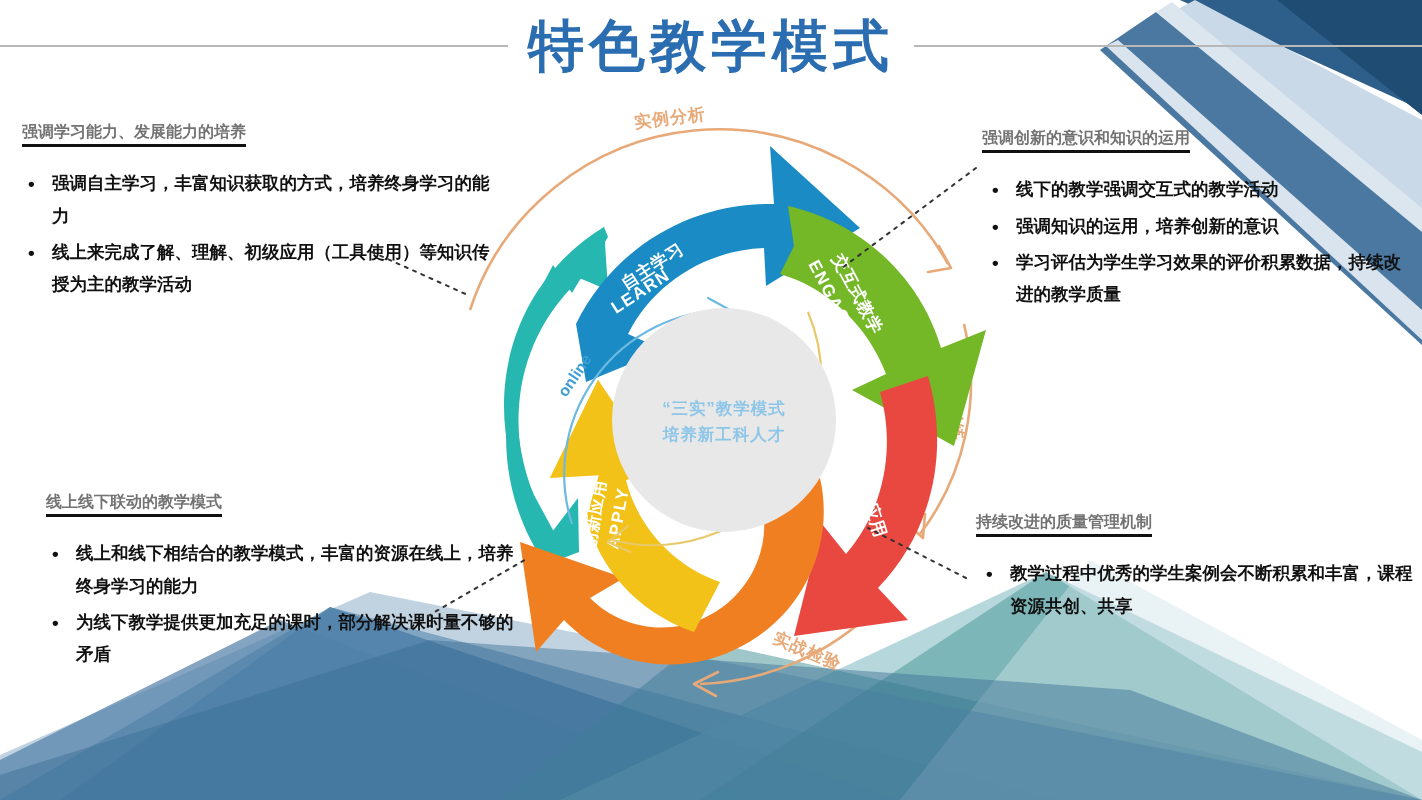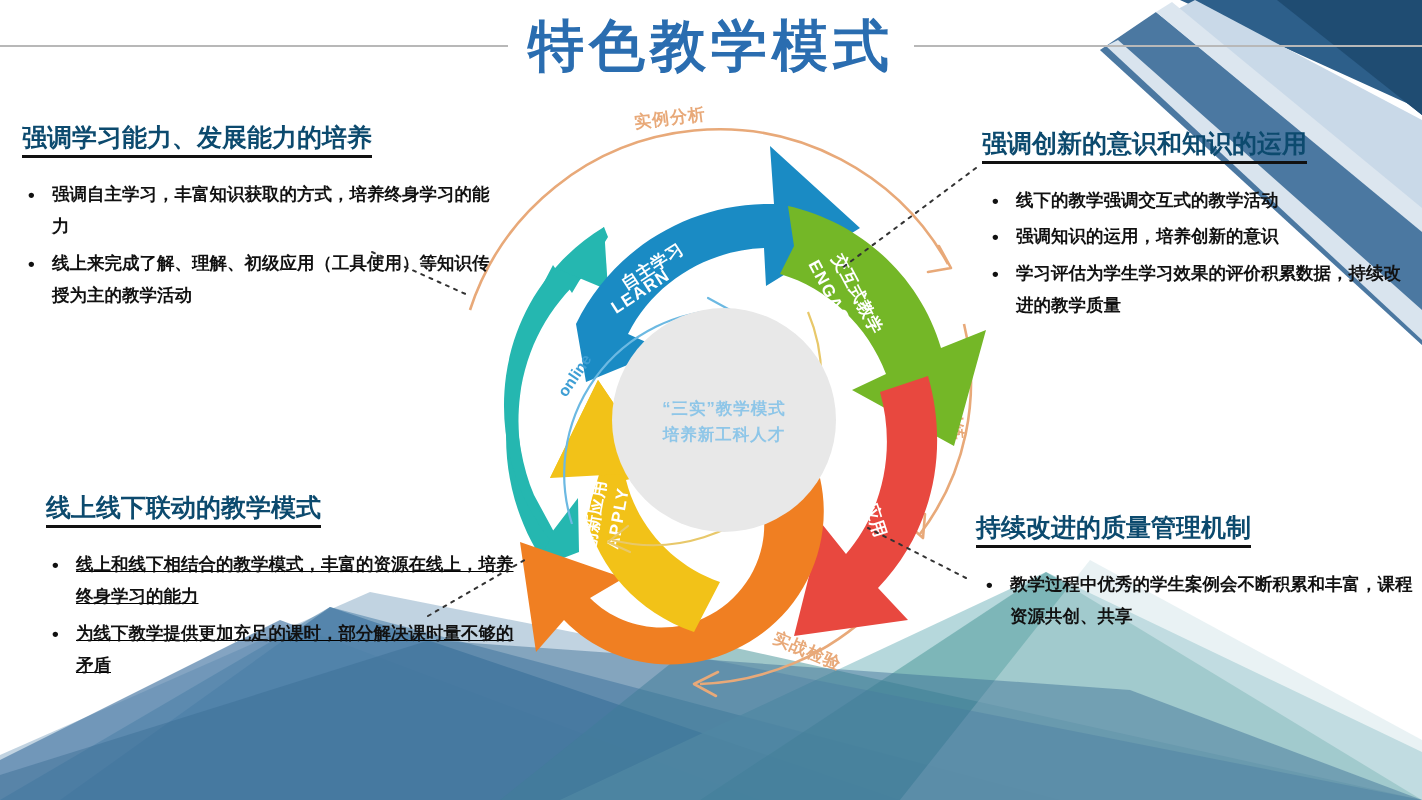--- a/index.html
+++ b/index.html
@@ -53,23 +53,23 @@
     line-height: 1;
     padding: 0 8px;
   }
 
   
   .quad {
     position: absolute;
     z-index: 6;
   }
   .quad-heading {
-    font-size: 25px;
-    font-weight: bold;
-    color: #0c4a6e;
+    font-size: 16px;
+    font-weight: bold;
+    color: #737373;
     border-bottom: 3px solid #111111;
     display: inline-block;
     padding-bottom: 3px;
     line-height: 1.2;
     white-space: nowrap;
   }
   .quad ul {
     list-style: none;
     margin: 20px 0 0 0;
     padding: 0;
@@ -86,21 +86,21 @@
   .quad li::before {
     content: "\2022";
     position: absolute;
     left: 6px; top: -1px;
     font-size: 19px;
     color: #111111;
   }
 
   #quad-tl { top: 122px; left: 22px;  width: 470px; }
   #quad-tr { top: 128px; left: 982px; width: 430px; }
-  #quad-bl { top: 492px; left: 46px;  width: 470px; text-decoration: underline; }
+  #quad-bl { top: 492px; left: 46px;  width: 470px; }
   #quad-br { top: 512px; left: 976px; width: 446px; }
 
   #quad-tr li, #quad-br li { padding-left: 34px; }
   #quad-tr li::before, #quad-br li::before { left: 10px; }
 
   
   #diagram {
     position: absolute;
     left: 408px; top: 80px;
     width: 620px; height: 640px;

